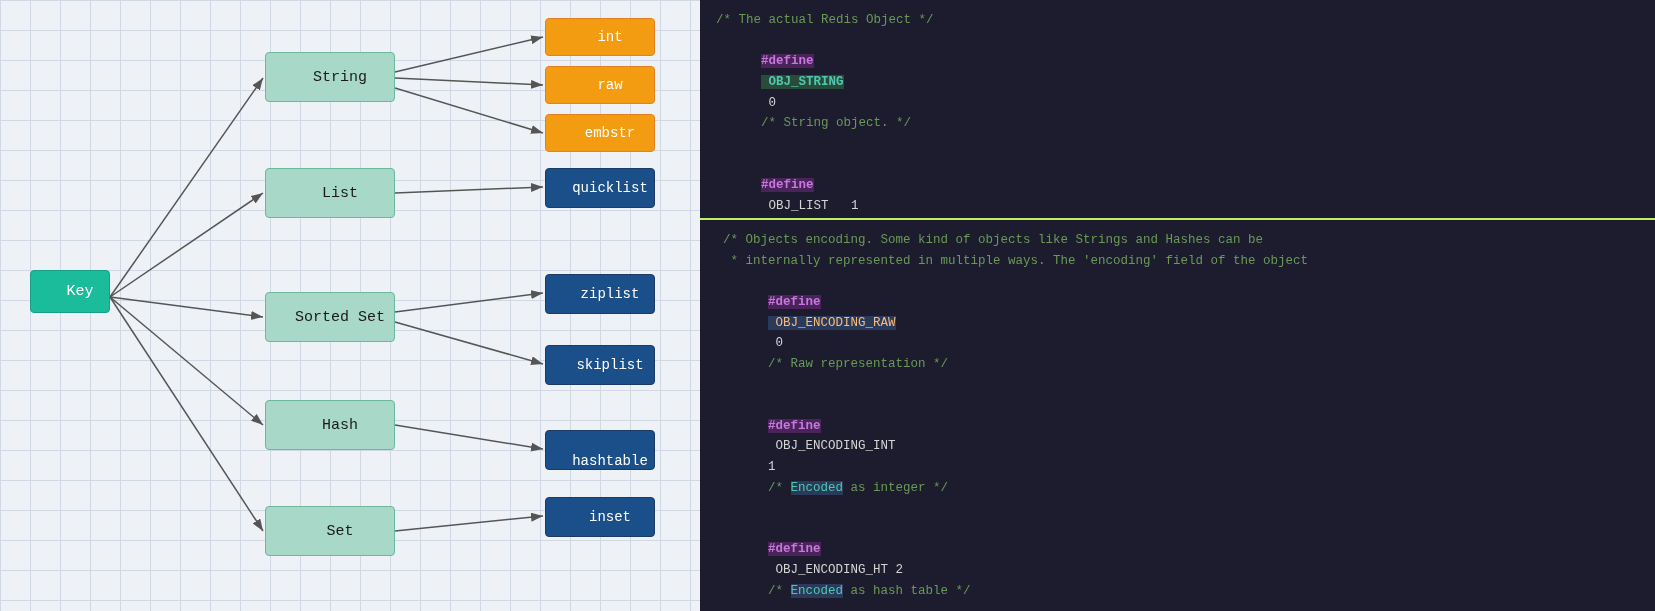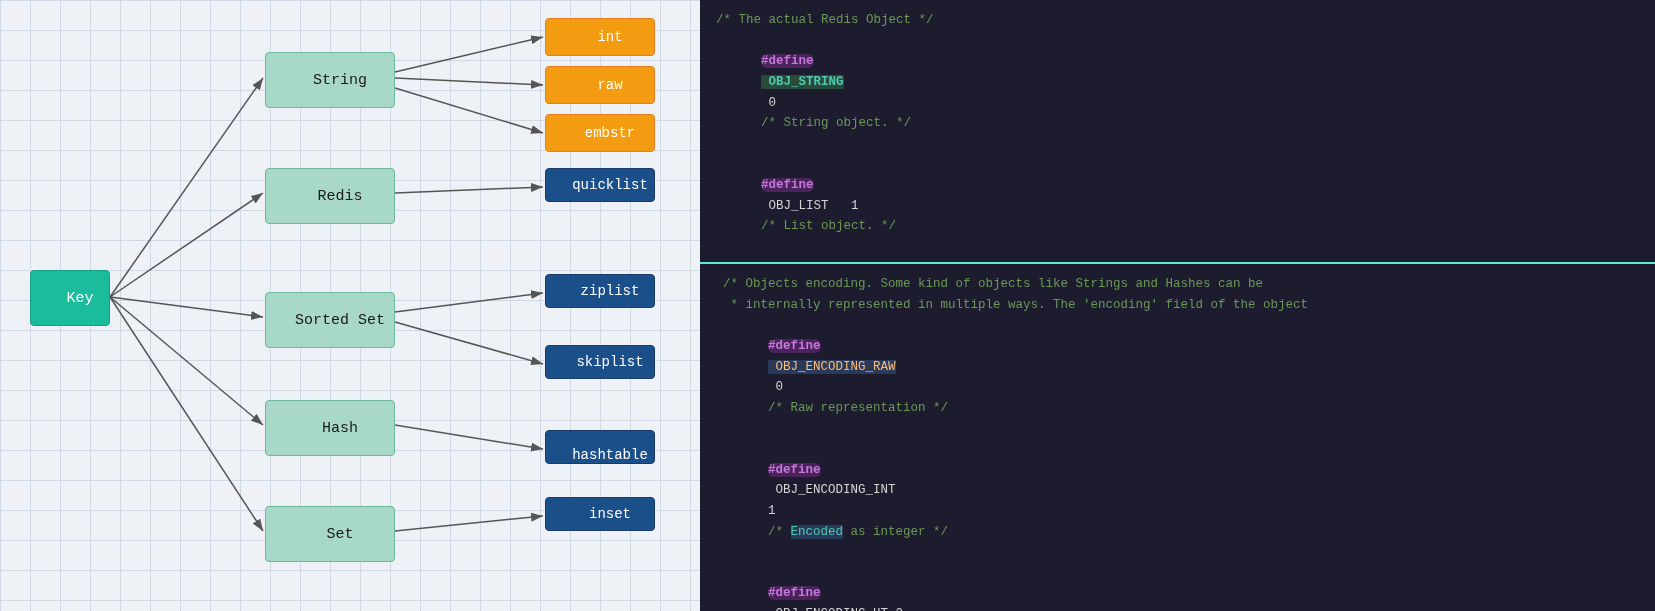--- a/index.html
+++ b/index.html
@@ -44,31 +44,31 @@
       font-weight: 500;
       border: 1.5px solid;
       padding-left: 20px;
     }
 
     .node-key {
       background: #1abc9c;
       border-color: #16a085;
       color: #fff;
       width: 80px;
-      height: 56px;
+      height: 43px;
       left: 30px;
       top: 270px;
     }
 
     .node-type {
       background: #a8d8c8;
       border-color: #6bb89a;
       color: #1a1a1a;
       width: 130px;
-      height: 56px;
+      height: 50px;
     }
 
     .node-string { left: 265px; top: 52px; }
     .node-list   { left: 265px; top: 168px; }
     .node-sorted-set { left: 265px; top: 292px; }
     .node-hash   { left: 265px; top: 400px; }
     .node-set    { left: 265px; top: 506px; }
 
     .node-encoding-orange {
       background: #f39c12;
@@ -78,21 +78,21 @@
       height: 38px;
       border-radius: 4px;
       font-size: 14px;
     }
 
     .node-encoding-blue {
       background: #1a4f8a;
       border-color: #1a3a6a;
       color: #fff;
       width: 110px;
-      height: 34px;
+      height: 40px;
       border-radius: 4px;
       font-size: 14px;
     }
 
     
     .enc-int     { left: 545px; top: 18px; }
     .enc-raw     { left: 545px; top: 66px; }
     .enc-embstr  { left: 545px; top: 114px; }
 
     
@@ -109,41 +109,41 @@
       width: 700px;
       height: 611px;
       pointer-events: none;
     }
 
     
     .code-panel-top {
       background: #1c1c2e;
       padding: 10px 16px;
       flex: 0 0 auto;
-      height: 264px;
-      border-bottom: 2px solid #5eead4;
+      height: 220px;
+      border-bottom: 2px solid #bef264;
       overflow: hidden;
     }
 
     .code-panel-bottom {
       background: #1c1c2e;
       padding: 10px 23px;
       flex: 1;
       overflow: hidden;
     }
 
     .code-line {
       font-family: 'Courier New', Courier, monospace;
       font-size: 12.5px;
       line-height: 1.65;
       white-space: pre;
     }
 
     .c-comment { color: #6a9955; }
-    .c-highlight-define { background: #4a235a; color: #c678dd; font-weight: bold; border-radius: 6px; }
+    .c-highlight-define { background: #4a235a; color: #c678dd; font-weight: bold; }
     .c-white    { color: #d4d4d4; }
   </style>
 </head>
 <body>
 
 <div class="diagram-area">
 
   <svg class="arrows-svg">
     <defs>
       <marker id="arrowhead" markerWidth="8" markerHeight="6" refX="8" refY="3" orient="auto">
@@ -179,21 +179,21 @@
   </svg>
 
   <div class="node node-key">
     <span>Key</span>
   </div>
 
   <div class="node node-type node-string">
     <span>String</span>
   </div>
   <div class="node node-type node-list">
-    <span>Redis</span>
+    <span>List</span>
   </div>
   <div class="node node-type node-sorted-set">
     <span>Sorted Set</span>
   </div>
   <div class="node node-type node-hash">
     <span>Hash</span>
   </div>
   <div class="node node-type node-set">
     <span>Set</span>
   </div>

